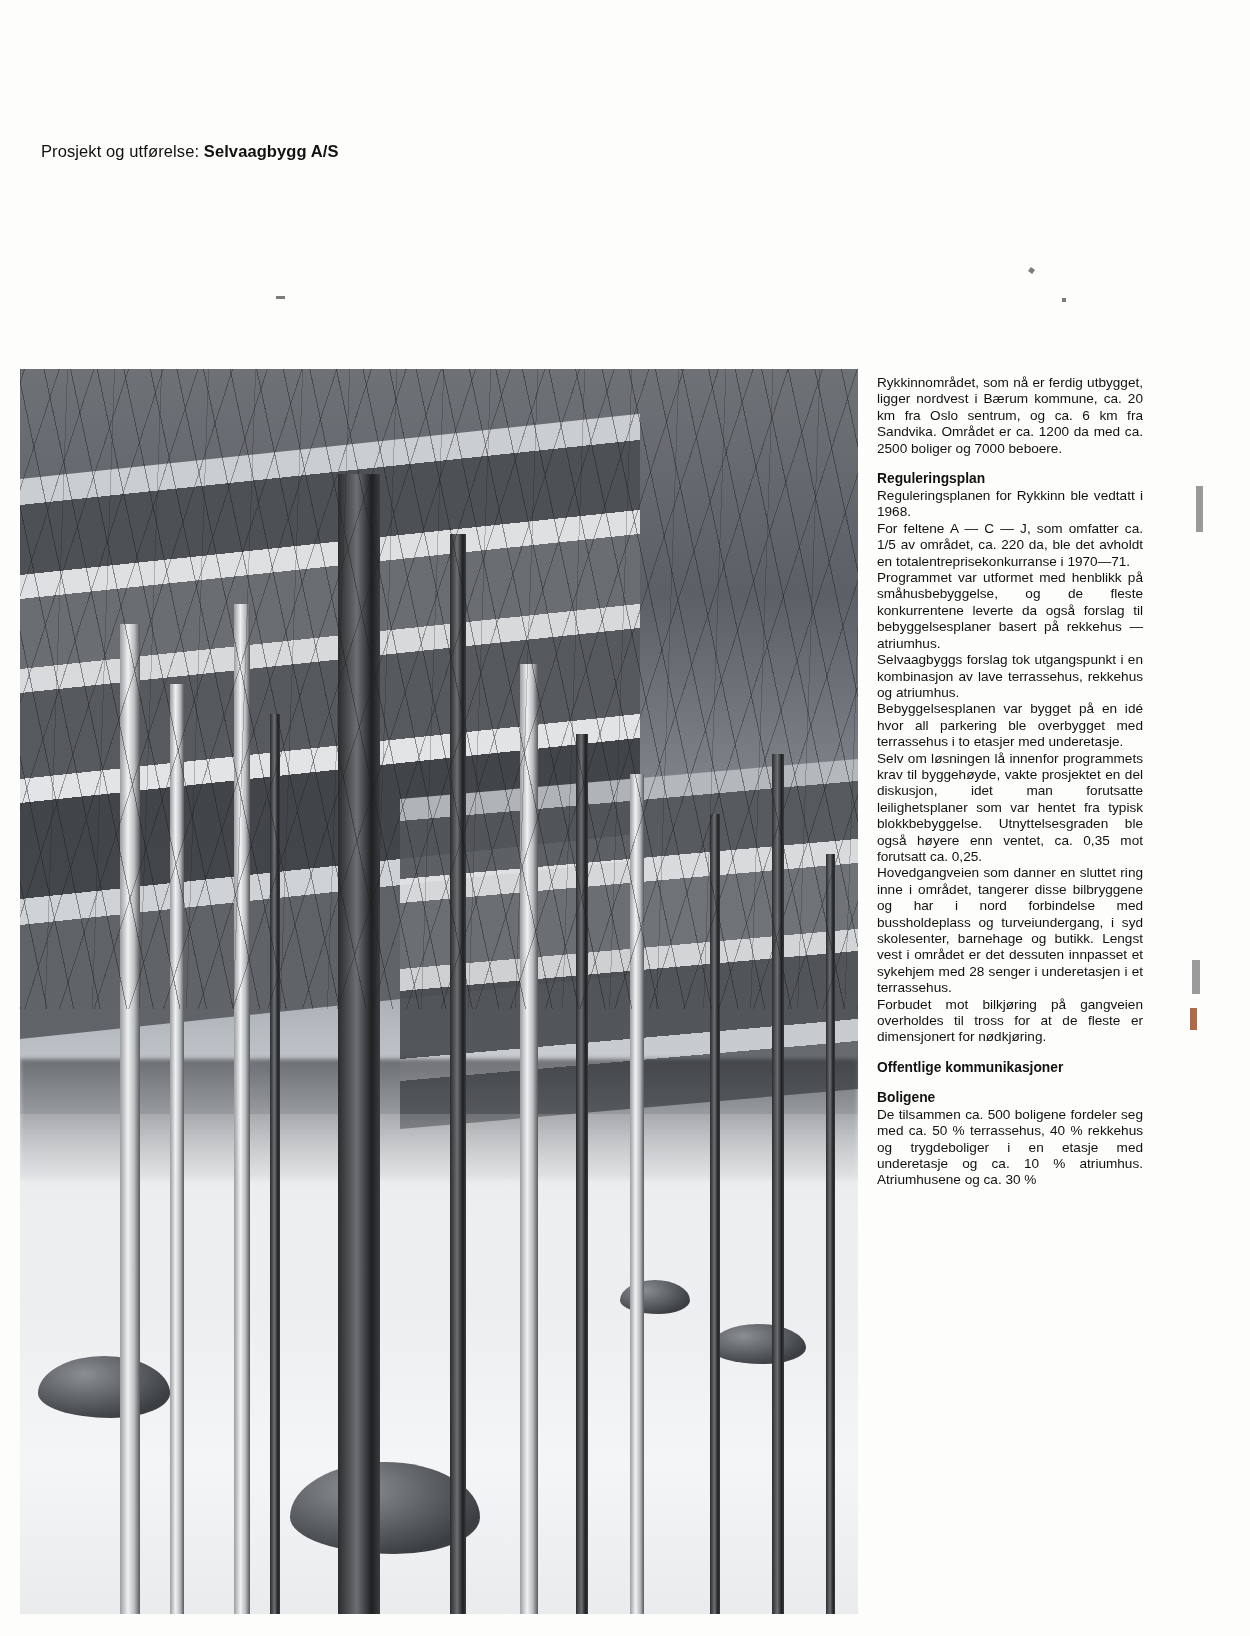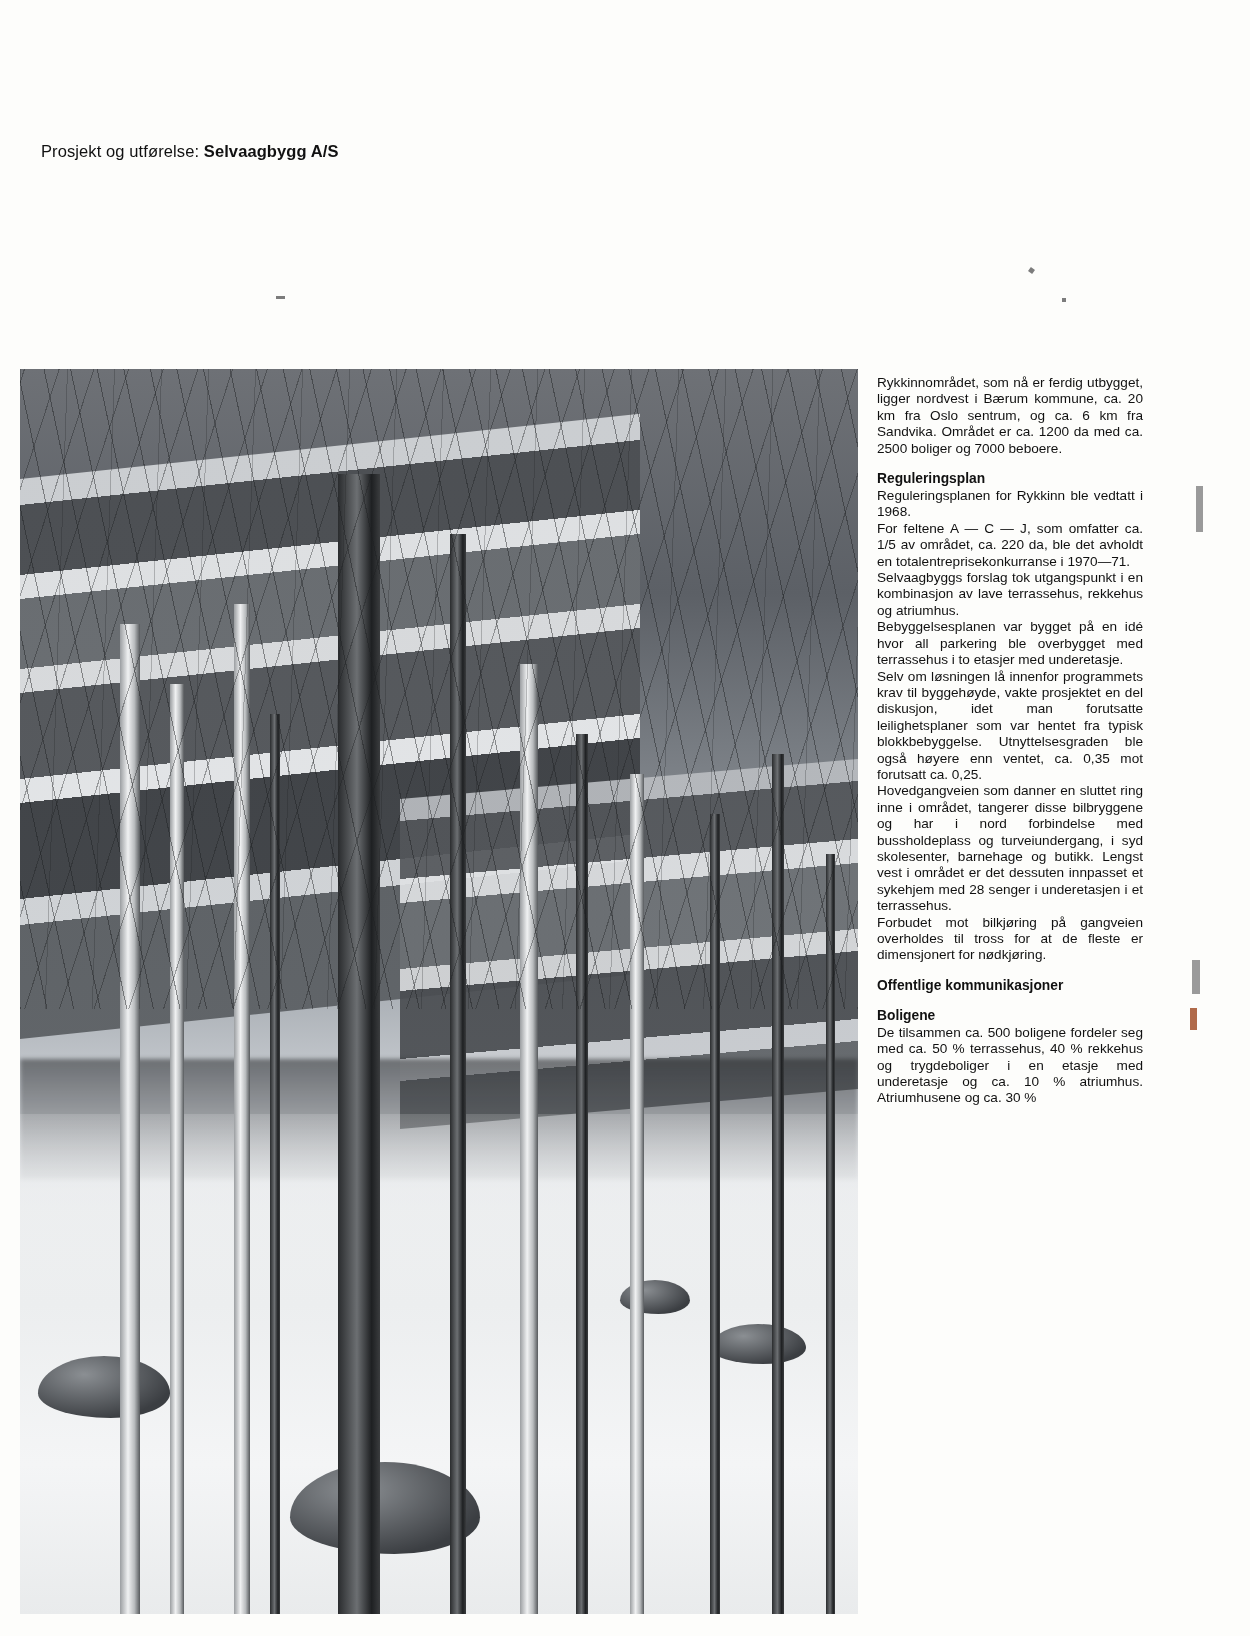--- a/index.html
+++ b/index.html
@@ -213,20 +213,21 @@
       <div class="twigs"></div>
     </div>
   </figure>
 
   <div class="col">
     <p>Rykkinnområdet, som nå er ferdig utbygget, ligger nordvest i Bærum kommune, ca. 20 km fra Oslo sentrum, og ca. 6 km fra Sandvika. Området er ca. 1200 da med ca. 2500 boliger og 7000 beboere.</p>
 
     <h3>Reguleringsplan</h3>
     <p>Reguleringsplanen for Rykkinn ble vedtatt i 1968.</p>
     <p>For feltene A — C — J, som omfatter ca. 1/5 av området, ca. 220 da, ble det avholdt en totalentreprisekonkurranse i 1970—71.</p>
+    <p>Programmet var utformet med henblikk på småhusbebyggelse, og de fleste konkurrentene leverte da også forslag til bebyggelsesplaner basert på rekkehus — atriumhus.</p>
     <p>Selvaagbyggs forslag tok utgangspunkt i en kombinasjon av lave terrassehus, rekkehus og atriumhus.</p>
     <p>Bebyggelsesplanen var bygget på en idé hvor all parkering ble overbygget med terrassehus i to etasjer med underetasje.</p>
     <p>Selv om løsningen lå innenfor programmets krav til byggehøyde, vakte prosjektet en del diskusjon, idet man forutsatte leilighetsplaner som var hentet fra typisk blokkbebyggelse. Utnyttelsesgraden ble også høyere enn ventet, ca. 0,35 mot forutsatt ca. 0,25.</p>
     <p>Hovedgangveien som danner en sluttet ring inne i området, tangerer disse bilbryggene og har i nord forbindelse med bussholdeplass og turveiundergang, i syd skolesenter, barnehage og butikk. Lengst vest i området er det dessuten innpasset et sykehjem med 28 senger i underetasjen i et terrassehus.</p>
     <p>Forbudet mot bilkjøring på gangveien overholdes til tross for at de fleste er dimensjonert for nødkjøring.</p>
 
     <h3>Offentlige kommunikasjoner</h3>
 
     <h3>Boligene</h3>
     <p>De tilsammen ca. 500 boligene fordeler seg med ca. 50 % terrassehus, 40 % rekkehus og trygdeboliger i en etasje med underetasje og ca. 10 % atriumhus. Atriumhusene og ca. 30 %</p>

